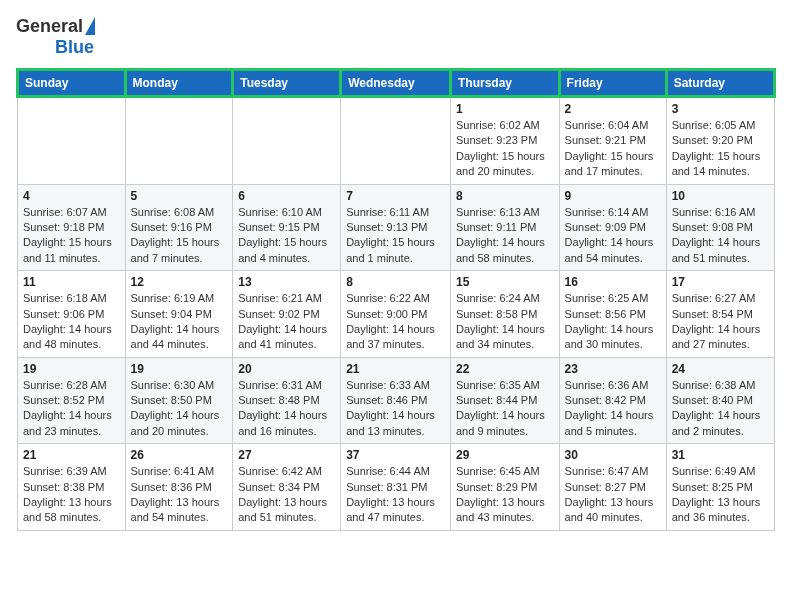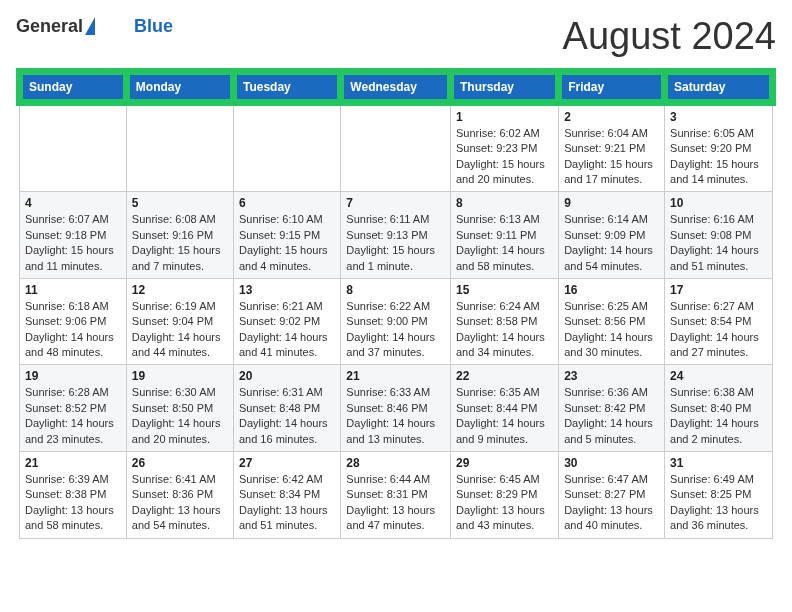--- a/index.html
+++ b/index.html
@@ -15,20 +15,21 @@
       padding: 16px 16px 10px 16px;
     }
     .header {
       display: flex;
       align-items: flex-start;
       justify-content: space-between;
       margin-bottom: 10px;
     }
     .logo {
       display: flex;
+      flex-direction: column;
       align-items: flex-start;
     }
     .logo-text {
       display: flex;
       align-items: center;
     }
     .logo-general {
       font-size: 18px;
       font-weight: bold;
       color: #333;
@@ -68,21 +69,21 @@
       border-collapse: collapse;
       font-size: 11px;
     }
     thead tr th {
       background-color: #1a6bbf;
       color: #fff;
       text-align: left;
       padding: 5px 6px;
       font-size: 12px;
       font-weight: bold;
-      border: 7px solid #22c55e;
+      border: 3px solid #22c55e;
     }
     tbody tr td {
       border: 1px solid #ccc;
       vertical-align: top;
       padding: 4px 5px;
       width: 113px;
       min-height: 75px;
       background: #fff;
     }
     tbody tr:nth-child(even) td {
@@ -113,21 +114,20 @@
 <div class="page">
   <div class="header">
     <div class="logo">
       <div class="logo-text">
         <span class="logo-general">General</span>
         <span class="logo-triangle"></span>
       </div>
       <span class="logo-blue">Blue</span>
     </div>
     <div class="title-section">
-      <div class="month-year">August 2024</div>
     </div>
   </div>
 
   <table>
     <thead>
       <tr>
         <th>Sunday</th>
         <th>Monday</th>
         <th>Tuesday</th>
         <th>Wednesday</th>
@@ -170,20 +170,20 @@
           <td><span class="day-number">20</span><span class="day-info">Sunrise: 6:31 AM<br>Sunset: 8:48 PM<br>Daylight: 14 hours and 16 minutes.</span></td>
           <td><span class="day-number">21</span><span class="day-info">Sunrise: 6:33 AM<br>Sunset: 8:46 PM<br>Daylight: 14 hours and 13 minutes.</span></td>
           <td><span class="day-number">22</span><span class="day-info">Sunrise: 6:35 AM<br>Sunset: 8:44 PM<br>Daylight: 14 hours and 9 minutes.</span></td>
           <td><span class="day-number">23</span><span class="day-info">Sunrise: 6:36 AM<br>Sunset: 8:42 PM<br>Daylight: 14 hours and 5 minutes.</span></td>
           <td><span class="day-number">24</span><span class="day-info">Sunrise: 6:38 AM<br>Sunset: 8:40 PM<br>Daylight: 14 hours and 2 minutes.</span></td>
         </tr>
         <tr>
           <td><span class="day-number">21</span><span class="day-info">Sunrise: 6:39 AM<br>Sunset: 8:38 PM<br>Daylight: 13 hours and 58 minutes.</span></td>
           <td><span class="day-number">26</span><span class="day-info">Sunrise: 6:41 AM<br>Sunset: 8:36 PM<br>Daylight: 13 hours and 54 minutes.</span></td>
           <td><span class="day-number">27</span><span class="day-info">Sunrise: 6:42 AM<br>Sunset: 8:34 PM<br>Daylight: 13 hours and 51 minutes.</span></td>
-          <td><span class="day-number">28</span><span class="day-info">Sunrise: 6:44 AM<br>Sunset: 8:31 PM<br>Daylight: 13 hours and 47 minutes.</span></td>
+          <td><span class="day-number">37</span><span class="day-info">Sunrise: 6:44 AM<br>Sunset: 8:31 PM<br>Daylight: 13 hours and 47 minutes.</span></td>
           <td><span class="day-number">29</span><span class="day-info">Sunrise: 6:45 AM<br>Sunset: 8:29 PM<br>Daylight: 13 hours and 43 minutes.</span></td>
           <td><span class="day-number">30</span><span class="day-info">Sunrise: 6:47 AM<br>Sunset: 8:27 PM<br>Daylight: 13 hours and 40 minutes.</span></td>
           <td><span class="day-number">31</span><span class="day-info">Sunrise: 6:49 AM<br>Sunset: 8:25 PM<br>Daylight: 13 hours and 36 minutes.</span></td>
         </tr>
       </tbody>
   </table>
 </div>
 
 </body></html>

